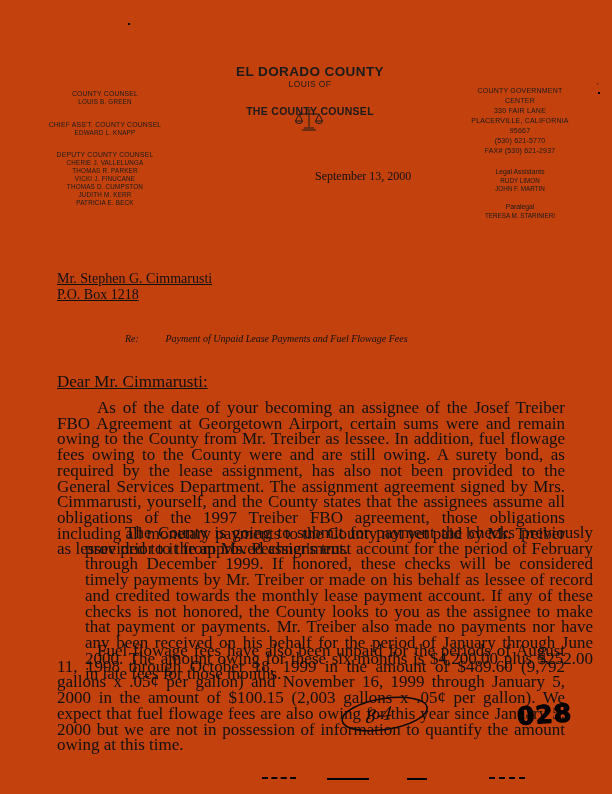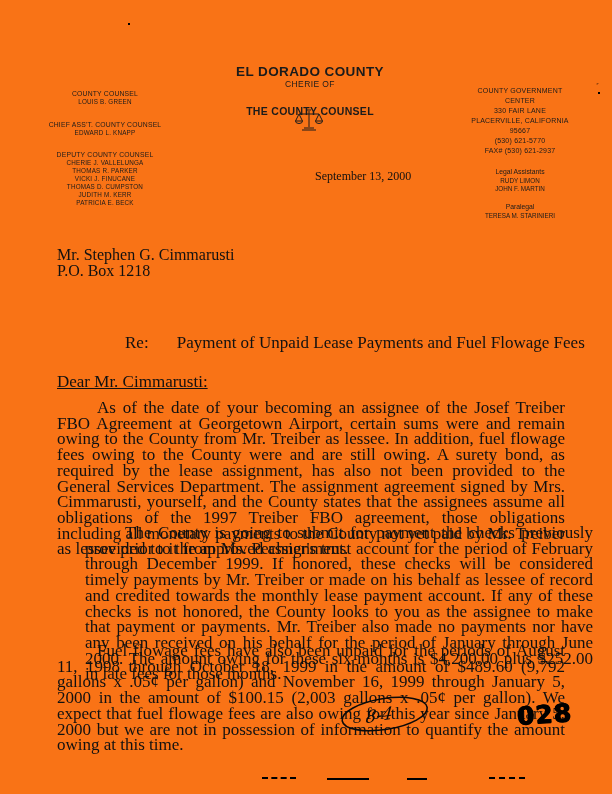--- a/index.html
+++ b/index.html
@@ -3,42 +3,42 @@
 <meta charset="utf-8">
 <style>
   html,body{margin:0;padding:0;}
   body{
     width:612px;height:794px;
     background:#ffffff;
     font-family:"Liberation Serif", serif;
     color:#111;
     -webkit-font-smoothing:antialiased;
   }
-  .page{position:relative;width:612px;height:794px;overflow:hidden;background:#f97316;}
+  .page{position:relative;width:612px;height:794px;overflow:hidden;background:#c2410c;}
 
   
   .lh{font-family:"Liberation Sans", sans-serif;color:#1b1b1b;}
   .lh-left{position:absolute;left:25px;width:160px;text-align:center;}
   .lh-left .grp-title{font-size:6.8px;letter-spacing:.2px;line-height:8px;}
   .lh-left .grp-name{font-size:6.3px;letter-spacing:.2px;line-height:8px;}
   .lh-center{position:absolute;left:230px;top:64px;width:160px;text-align:center;}
   .lh-center .l1{font-size:13.5px;font-weight:700;letter-spacing:.4px;line-height:15px;}
   .lh-center .l2{font-size:8.5px;line-height:10px;letter-spacing:.4px;}
   .lh-center .l3{font-size:10.5px;font-weight:700;letter-spacing:.3px;line-height:12px;margin-top:16px;}
   .scales{position:absolute;left:294px;top:108px;width:30px;height:26px;}
   .lh-right{position:absolute;left:450px;width:140px;text-align:center;}
   .lh-right .addr-line{font-size:7px;line-height:10px;letter-spacing:.2px;}
   .lh-right .grp-title{font-size:6.8px;line-height:8.5px;}
   .lh-right .grp-name{font-size:6.3px;line-height:8.5px;}
 
   
   .date{position:absolute;left:315px;top:169px;font-size:12px;}
-  .recipient{position:absolute;left:57px;top:247px;font-size:16px;line-height:15.6px;}
+  .recipient{position:absolute;left:57px;top:271px;font-size:14px;line-height:15.6px;text-decoration:underline;}
   .recipient div{white-space:pre;}
-  .re-line{position:absolute;left:125px;top:333px;font-size:17px;}
+  .re-line{position:absolute;left:125px;top:333px;font-size:10px;font-style:italic;}
   .re-line .re-label{display:inline-block;}
   .re-line .re-subject{display:inline-block;margin-left:24px;}
   .salutation{position:absolute;left:57px;top:372px;font-size:17px;text-decoration:underline;}
   .para{position:absolute;left:57px;width:508px;font-size:17px;line-height:15.7px;
         text-align:justify;text-indent:40px;}
   .p1{top:400px;}
   .p2{top:525px;margin-left:28px;}
   .p3{top:643px;}
 
   
@@ -54,21 +54,21 @@
   .dot{position:absolute;width:2px;height:2px;background:#000;}
   .corner-mark{position:absolute;font-size:6px;color:#000;font-family:"DejaVu Sans Mono",monospace;line-height:6px;}
 </style>
 </head>
 <body>
 
 <div class="page">
 
   <div class="lh lh-center">
     <div class="l1">EL DORADO COUNTY</div>
-    <div class="l2">CHERIE OF</div>
+    <div class="l2">LOUIS OF</div>
     <div class="l3">THE COUNTY COUNSEL</div>
   </div>
 
   <svg class="scales" viewBox="0 0 30 26">
     <g stroke="#1b1b1b" stroke-width="1" fill="none">
       <line x1="15" y1="3" x2="15" y2="19"></line>
       <line x1="13" y1="2" x2="17" y2="2"></line>
       <line x1="5" y1="6" x2="25" y2="6"></line>
       <path d="M5 6 L1.5 13 L8.5 13 Z"></path>
       <path d="M1.5 13 A3.5 2.5 0 0 0 8.5 13"></path>

